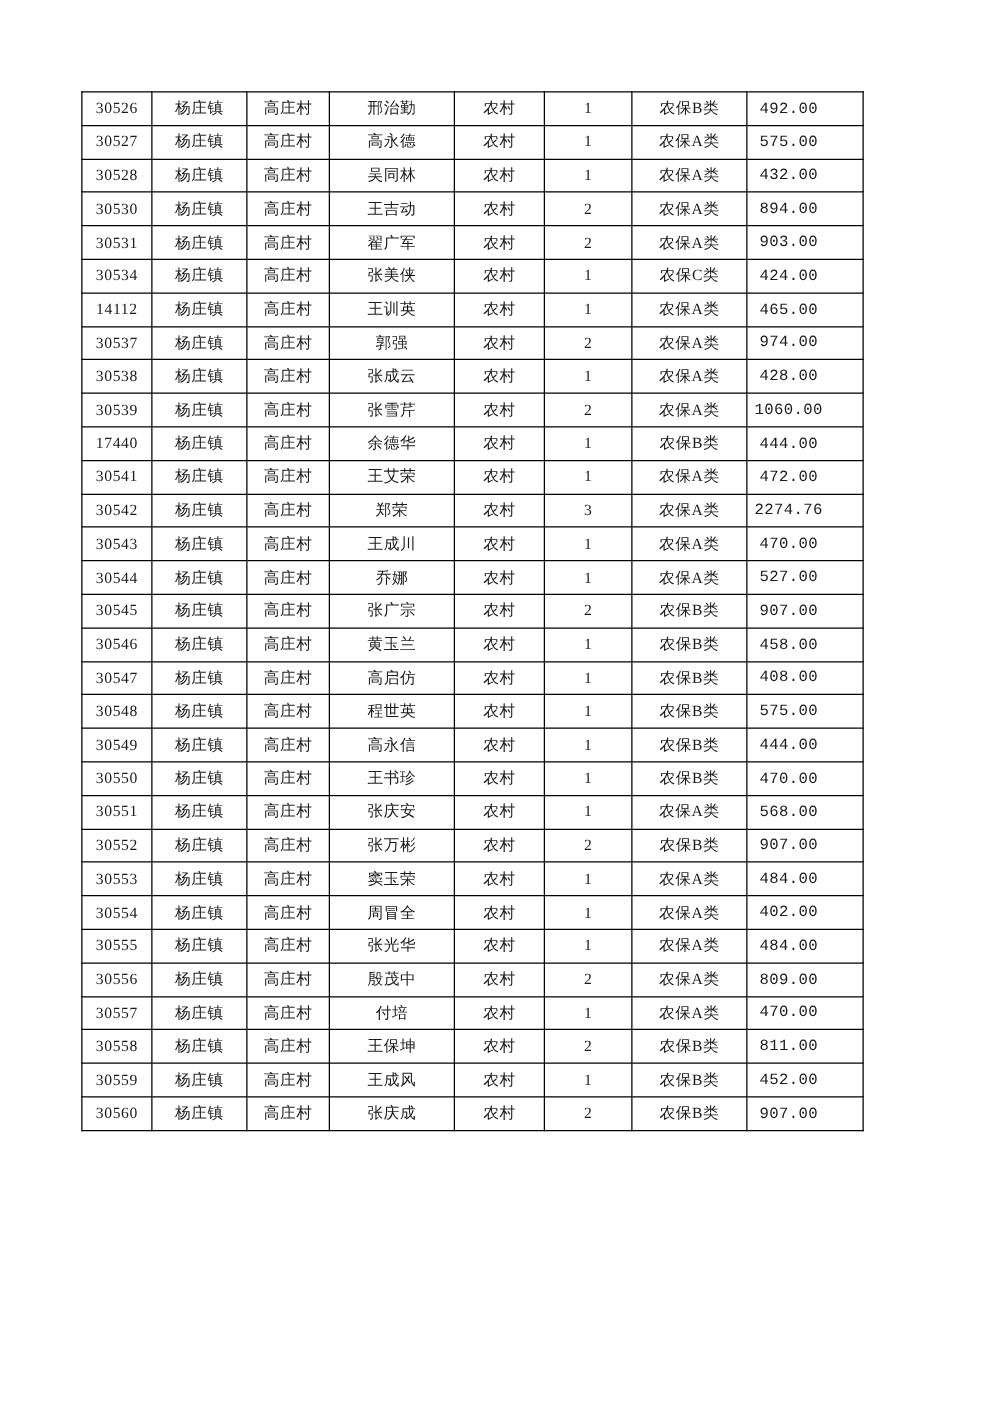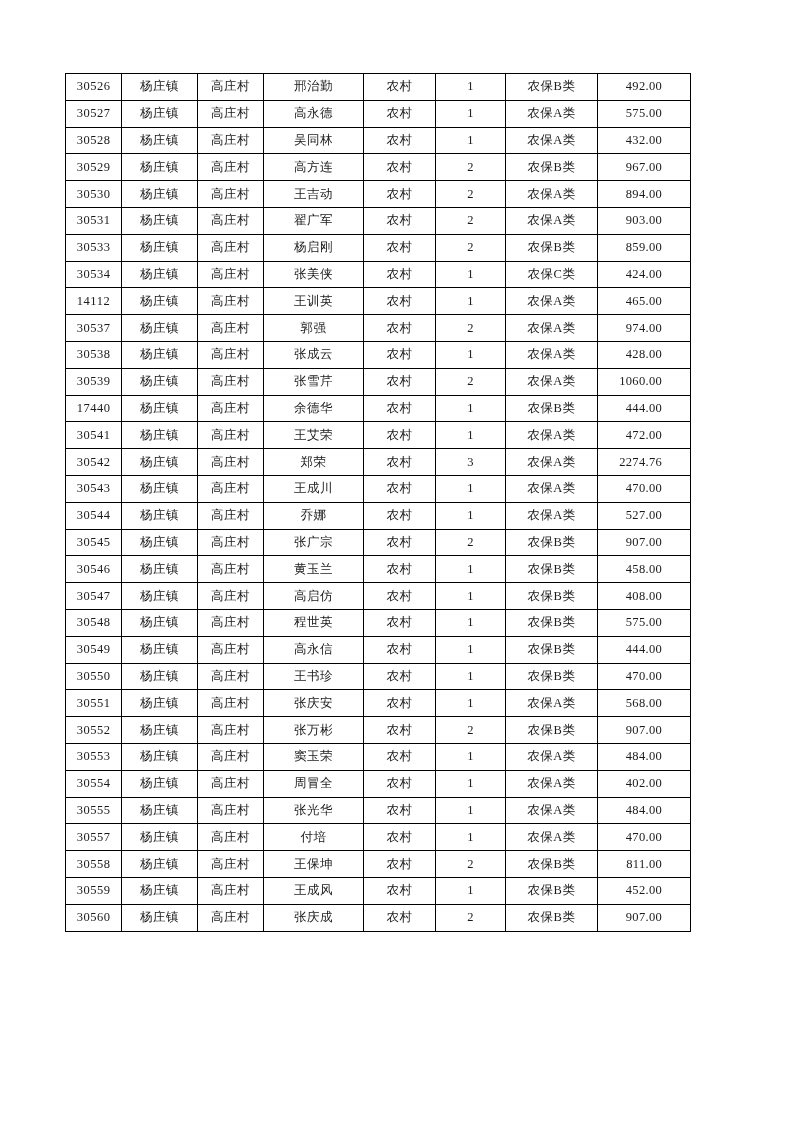--- a/index.html
+++ b/index.html
@@ -34,24 +34,24 @@
     font-size: 12.5px;
     text-align: center;
     vertical-align: middle;
     height: 25.8px;
     padding: 0 2px;
     overflow: hidden;
     white-space: nowrap;
     letter-spacing: 0.5px;
   }
   table.data-table td.amount {
-    text-align: right;
+    text-align: center;
     padding-right: 28px;
     letter-spacing: 0.3px;
-    font-family: Liberation Serif, serif;
+    font-family: Liberation Mono, monospace;
     margin-top: 36px;
   }
   col.c-id       { width: 56px; }
   col.c-town     { width: 76px; }
   col.c-village  { width: 66px; }
   col.c-name     { width: 100px; }
   col.c-cat      { width: 72px; }
   col.c-count    { width: 70px; }
   col.c-type     { width: 92px; }
   col.c-amount   { width: 93px; }
@@ -96,58 +96,38 @@
           <td>30528</td>
           <td>杨庄镇</td>
           <td>高庄村</td>
           <td>吴同林</td>
           <td>农村</td>
           <td>1</td>
           <td>农保A类</td>
           <td class="amount">432.00</td>
         </tr>
         <tr>
-          <td>30529</td>
-          <td>杨庄镇</td>
-          <td>高庄村</td>
-          <td>高方连</td>
-          <td>农村</td>
-          <td>2</td>
-          <td>农保B类</td>
-          <td class="amount">967.00</td>
-        </tr>
-        <tr>
           <td>30530</td>
           <td>杨庄镇</td>
           <td>高庄村</td>
           <td>王吉动</td>
           <td>农村</td>
           <td>2</td>
           <td>农保A类</td>
           <td class="amount">894.00</td>
         </tr>
         <tr>
           <td>30531</td>
           <td>杨庄镇</td>
           <td>高庄村</td>
           <td>翟广军</td>
           <td>农村</td>
           <td>2</td>
           <td>农保A类</td>
           <td class="amount">903.00</td>
-        </tr>
-        <tr>
-          <td>30533</td>
-          <td>杨庄镇</td>
-          <td>高庄村</td>
-          <td>杨启刚</td>
-          <td>农村</td>
-          <td>2</td>
-          <td>农保B类</td>
-          <td class="amount">859.00</td>
         </tr>
         <tr>
           <td>30534</td>
           <td>杨庄镇</td>
           <td>高庄村</td>
           <td>张美侠</td>
           <td>农村</td>
           <td>1</td>
           <td>农保C类</td>
           <td class="amount">424.00</td>
@@ -344,20 +324,30 @@
         </tr>
         <tr>
           <td>30555</td>
           <td>杨庄镇</td>
           <td>高庄村</td>
           <td>张光华</td>
           <td>农村</td>
           <td>1</td>
           <td>农保A类</td>
           <td class="amount">484.00</td>
+        </tr>
+        <tr>
+          <td>30556</td>
+          <td>杨庄镇</td>
+          <td>高庄村</td>
+          <td>殷茂中</td>
+          <td>农村</td>
+          <td>2</td>
+          <td>农保A类</td>
+          <td class="amount">809.00</td>
         </tr>
         <tr>
           <td>30557</td>
           <td>杨庄镇</td>
           <td>高庄村</td>
           <td>付培</td>
           <td>农村</td>
           <td>1</td>
           <td>农保A类</td>
           <td class="amount">470.00</td>

